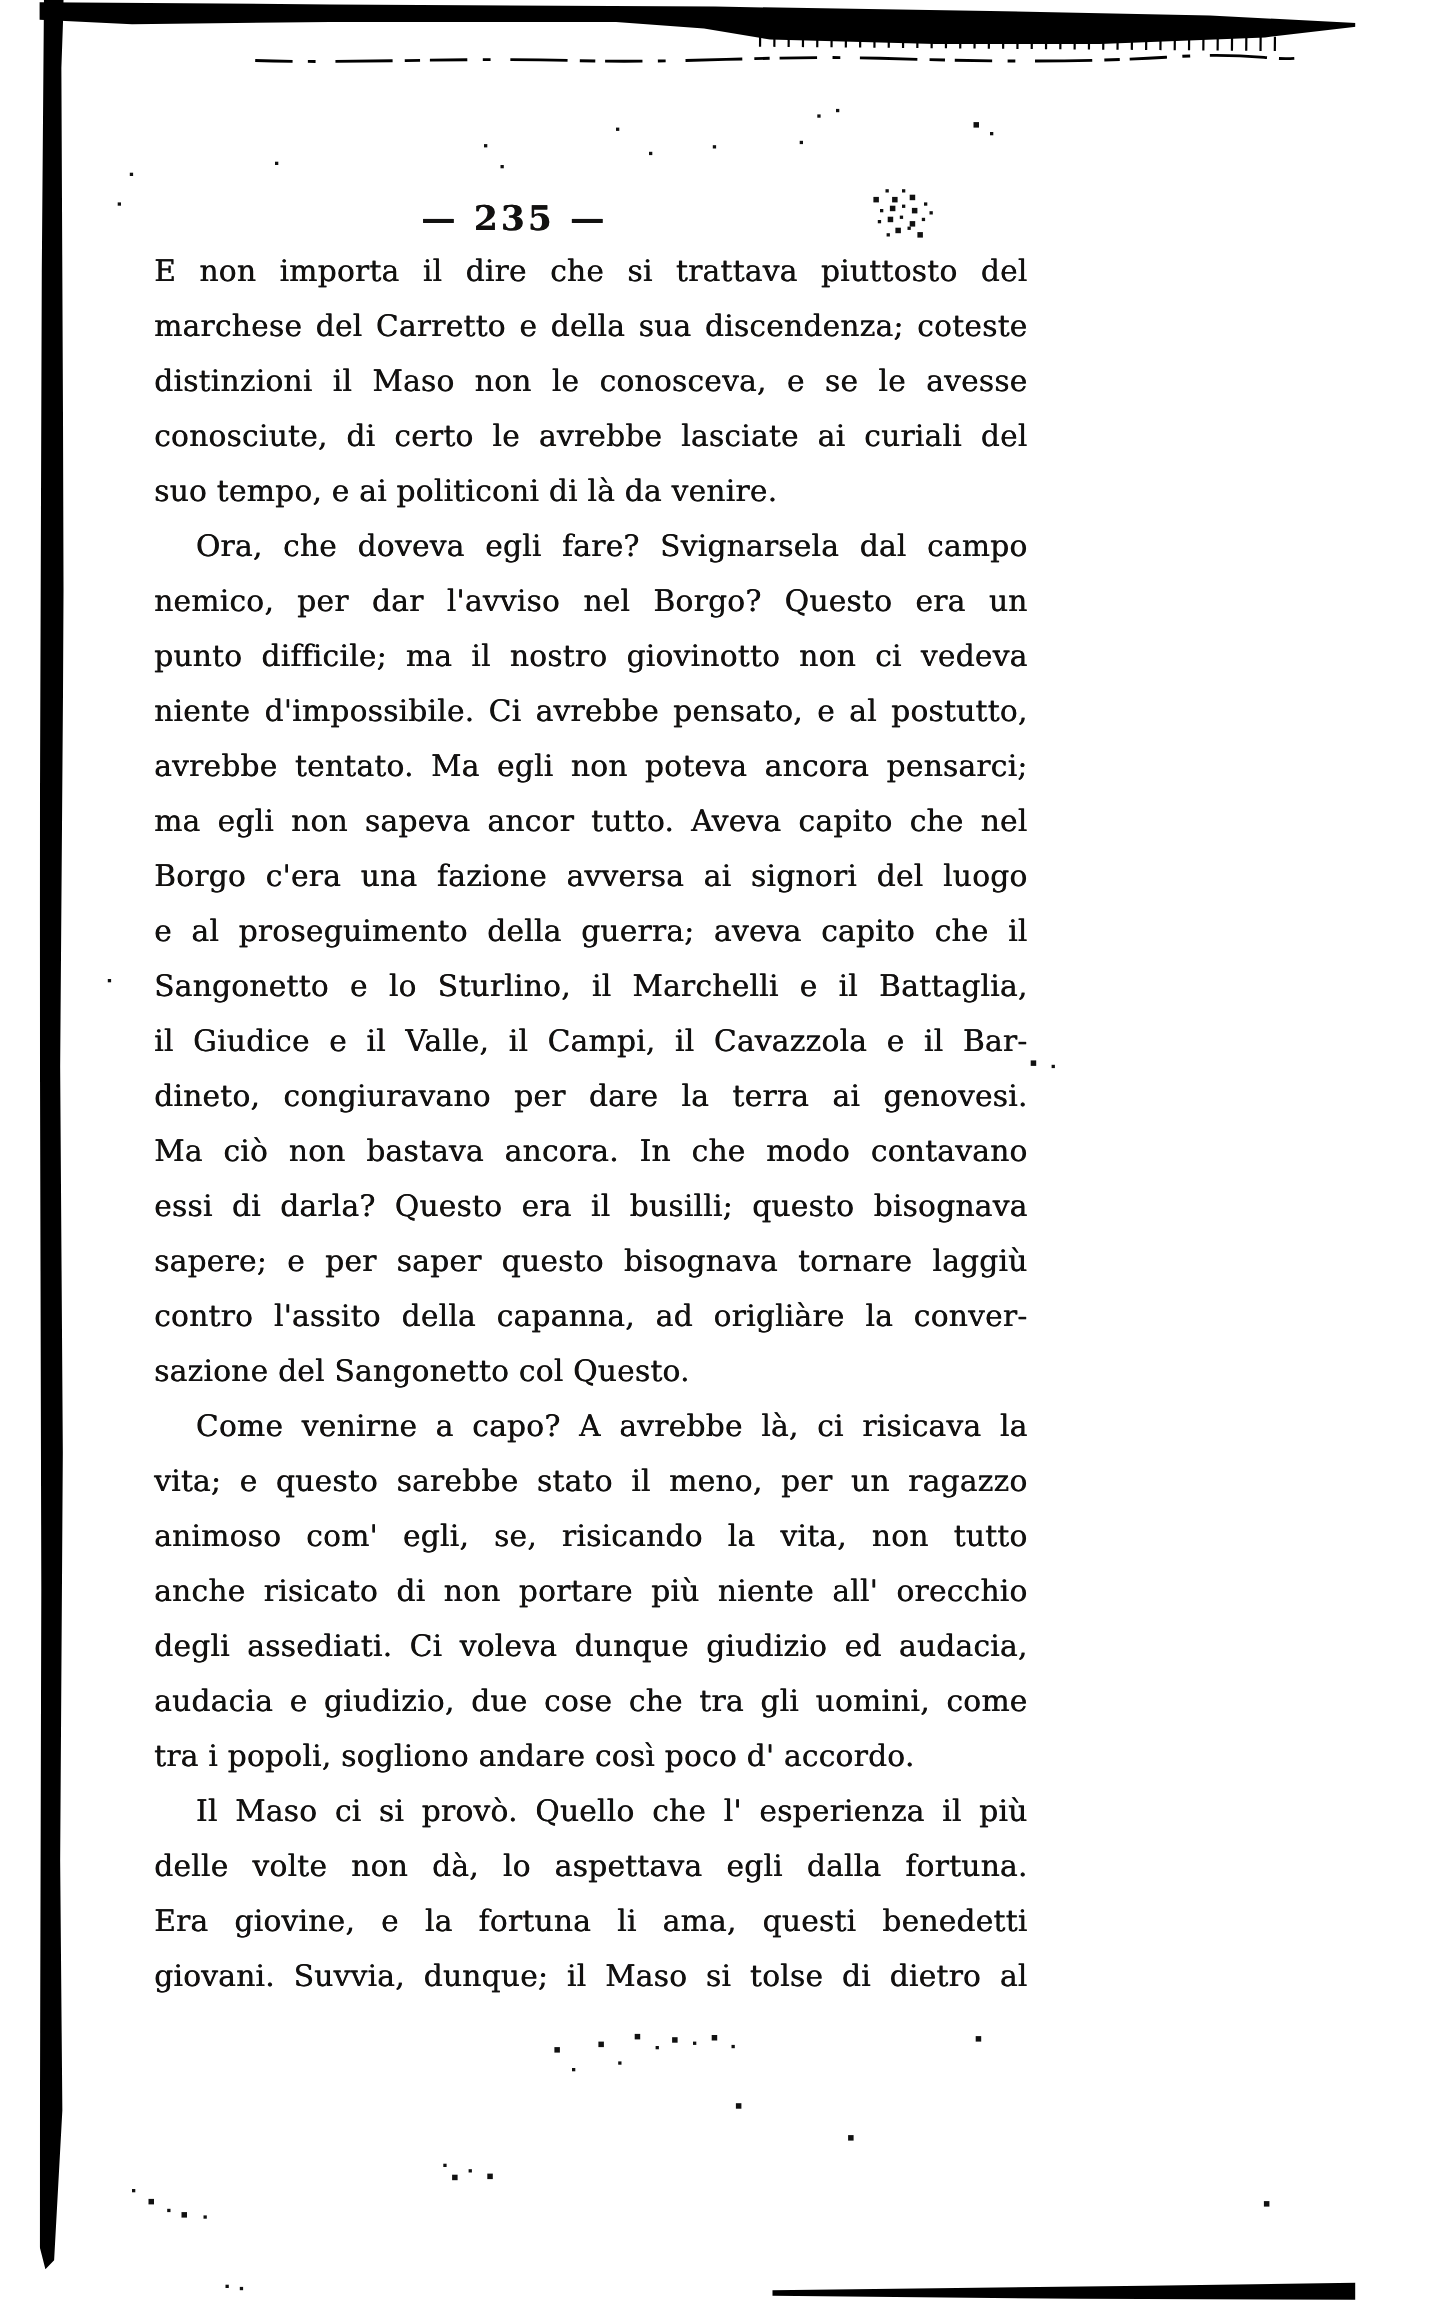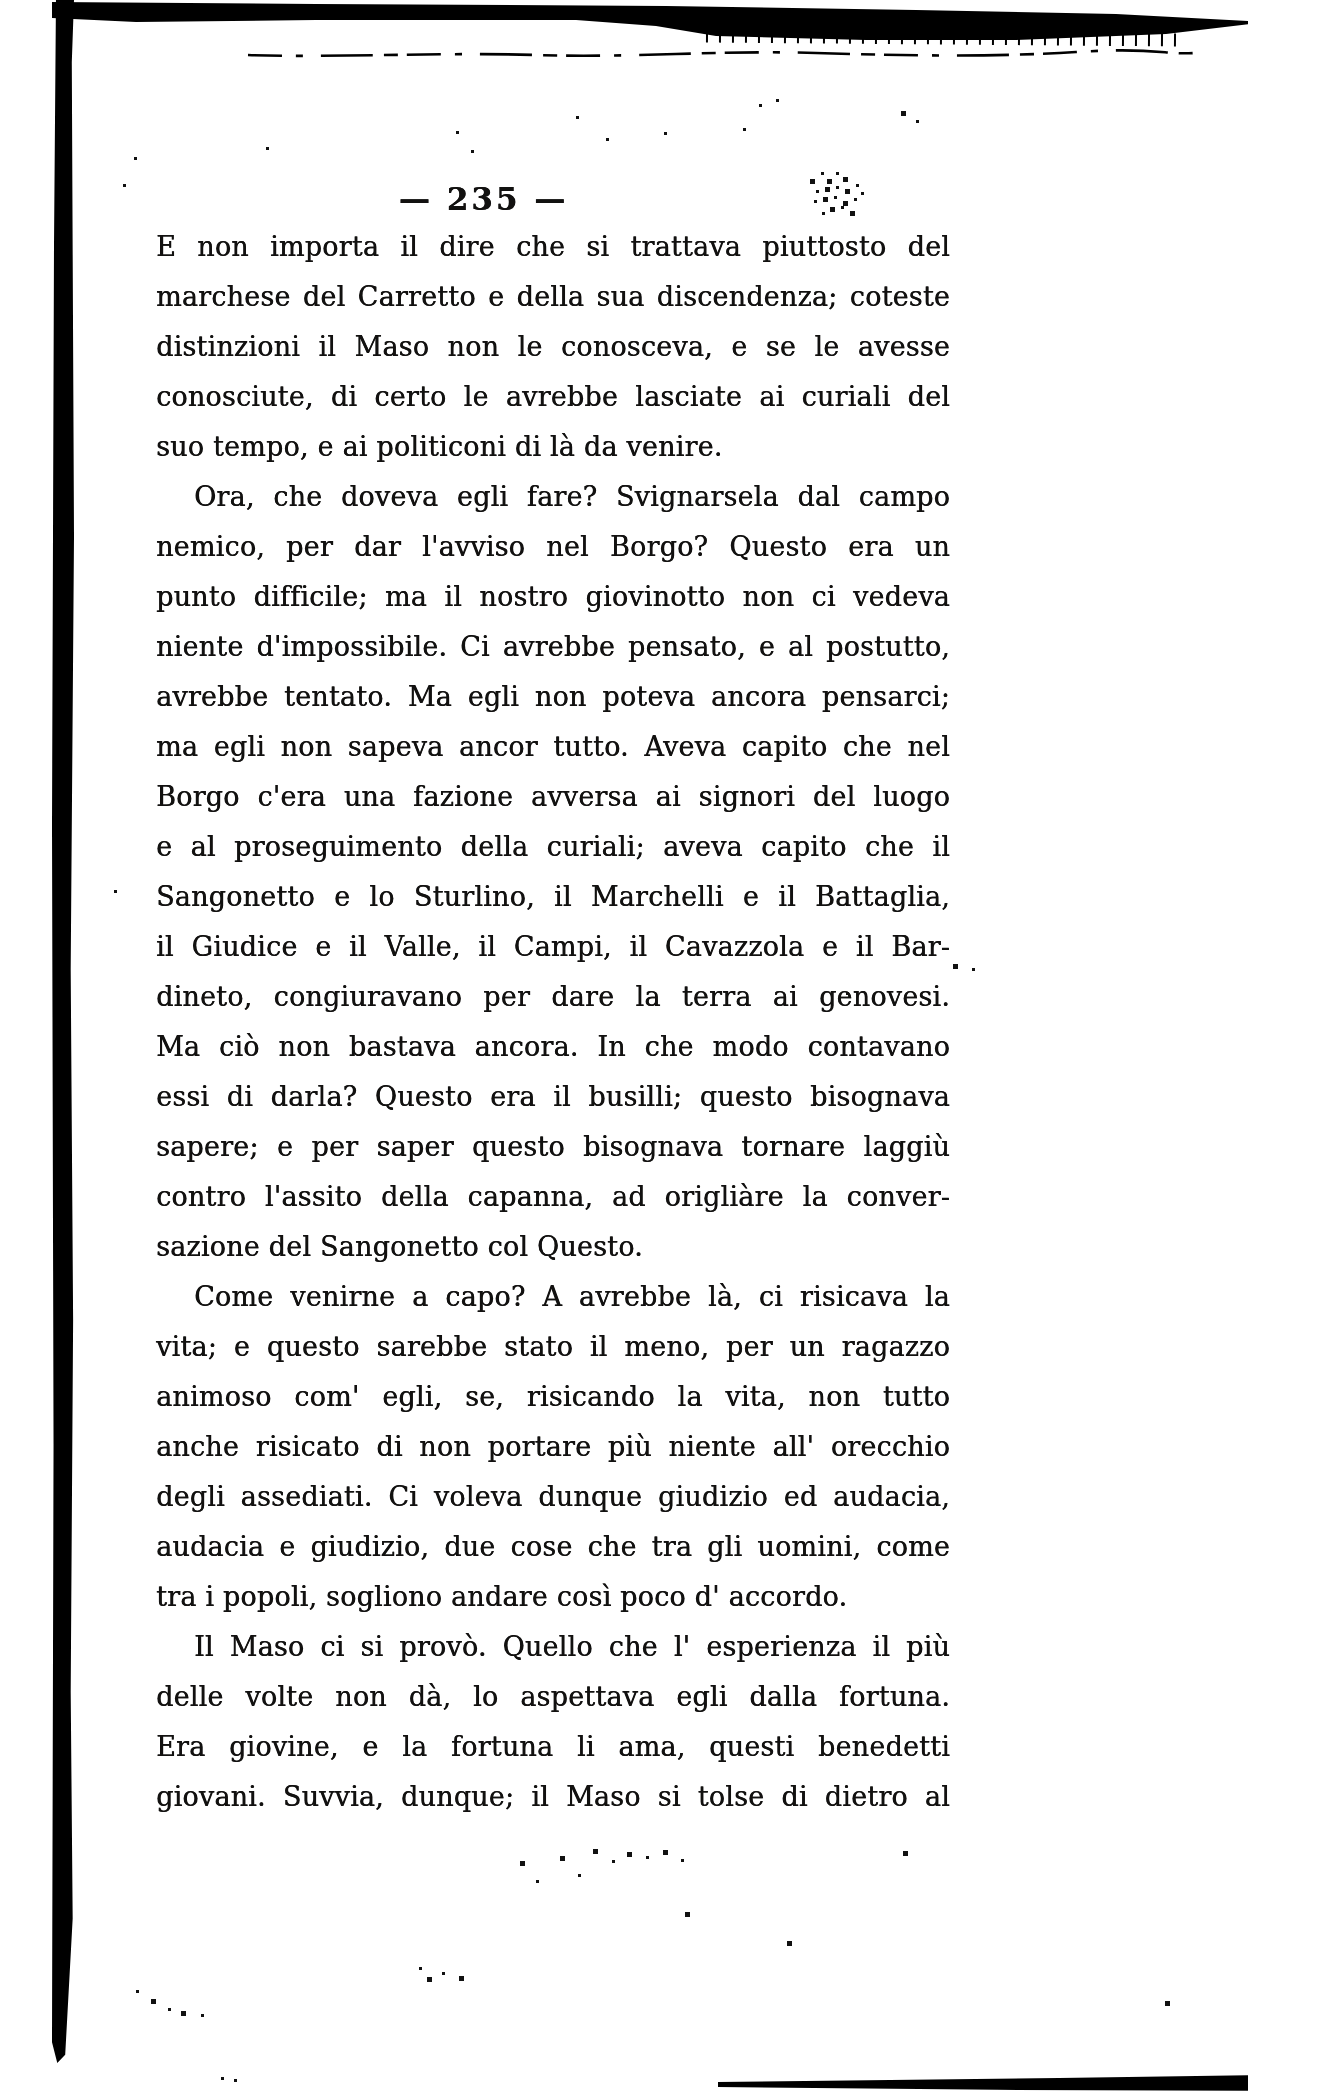--- a/index.html
+++ b/index.html
@@ -3,21 +3,20 @@
 <meta charset="utf-8">
 <style>
   html,body{margin:0;padding:0;background:#ffffff;}
   .page{
     position:relative;
     width:1232px;height:2092px;
     background:#ffffff;
     overflow:hidden;
     font-family:"DejaVu Serif", serif;
     color:#121110;
-    margin-left:16px;
   }
   
   .edge-left{
     position:absolute;left:36px;top:0;width:22px;height:2063px;
     background:#000;
     clip-path:polygon(18% 0,100% 0,90% 3%,100% 26%,85% 47%,96% 64%,85% 82%,94% 93%,60% 99.6%,24% 100%,0 99%,7% 70%,0 40%,9% 12%);
   }
   .edge-top{position:absolute;left:0;top:0;}
   .edge-bottom{
     position:absolute;left:702px;top:2074px;width:620px;height:18px;
@@ -101,21 +100,21 @@
     </div>
 
     <div>
       <div class="tl ind">Ora, che doveva egli fare? Svignarsela dal campo</div>
       <div class="tl">nemico, per dar l'avviso nel Borgo? Questo era un</div>
       <div class="tl">punto difficile; ma il nostro giovinotto non ci vedeva</div>
       <div class="tl">niente d'impossibile. Ci avrebbe pensato, e al postutto,</div>
       <div class="tl">avrebbe tentato. Ma egli non poteva ancora pensarci;</div>
       <div class="tl">ma egli non sapeva ancor tutto. Aveva capito che nel</div>
       <div class="tl">Borgo c'era una fazione avversa ai signori del luogo</div>
-      <div class="tl">e al proseguimento della curiali; aveva capito che il</div>
+      <div class="tl">e al proseguimento della guerra; aveva capito che il</div>
       <div class="tl">Sangonetto e lo Sturlino, il Marchelli e il Battaglia,</div>
       <div class="tl">il Giudice e il Valle, il Campi, il Cavazzola e il Bar-</div>
       <div class="tl">dineto, congiuravano per dare la terra ai genovesi.</div>
       <div class="tl">Ma ciò non bastava ancora. In che modo contavano</div>
       <div class="tl">essi di darla? Questo era il busilli; questo bisognava</div>
       <div class="tl">sapere; e per saper questo bisognava tornare laggiù</div>
       <div class="tl">contro l'assito della capanna, ad origliàre la conver-</div>
       <div class="tl last">sazione del Sangonetto col Questo.</div>
     </div>
 

